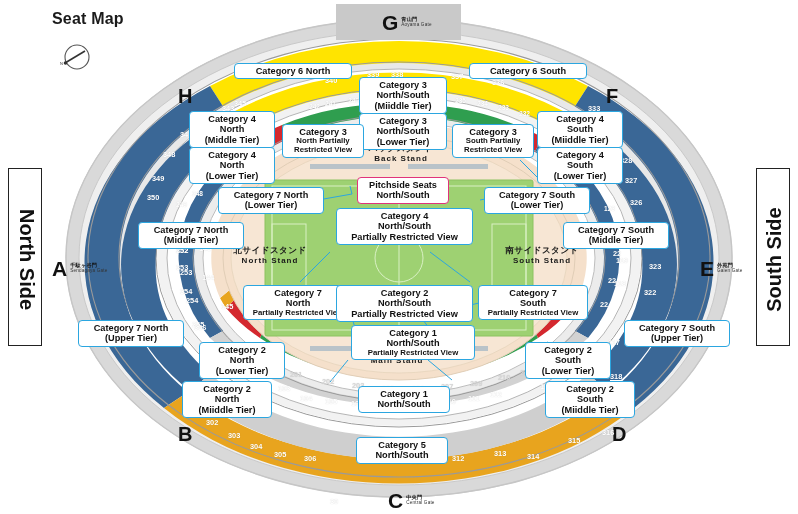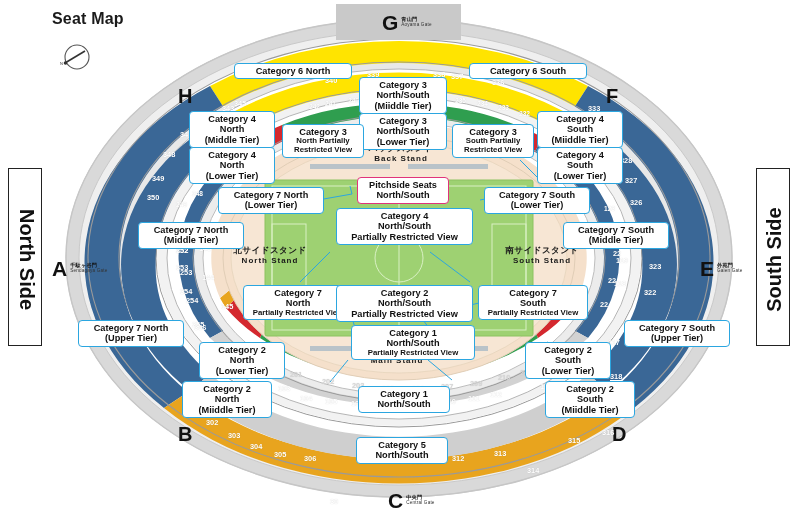--- a/index.html
+++ b/index.html
@@ -171,36 +171,36 @@
   <div class="abs num" style="left:147px;top:193px;">350</div>
   <div class="abs num" style="left:152px;top:174px;">349</div>
   <div class="abs num" style="left:163px;top:150px;">348</div>
   <div class="abs num" style="left:180px;top:130px;">347</div>
   <div class="abs num" style="left:205px;top:112px;">346</div>
   <div class="abs num" style="left:234px;top:99px;">345</div>
   <div class="abs num" style="left:204px;top:122px;">344</div>
   <div class="abs num" style="left:222px;top:104px;">343</div>
   <div class="abs num" style="left:325px;top:76px;">340</div>
   <div class="abs num" style="left:367px;top:70px;">339</div>
-  <div class="abs num" style="left:433px;top:70px;">338</div>
+  <div class="abs num" style="left:391px;top:70px;">338</div>
   <div class="abs num" style="left:451px;top:72px;">337</div>
   <div class="abs num" style="left:492px;top:78px;">336</div>
   <div class="abs num" style="left:588px;top:104px;">333</div>
   <div class="abs num" style="left:604px;top:124px;">332</div>
   <div class="abs num" style="left:620px;top:156px;">328</div>
   <div class="abs num" style="left:625px;top:176px;">327</div>
   <div class="abs num" style="left:630px;top:198px;">326</div>
   <div class="abs num" style="left:648px;top:238px;">324</div>
   <div class="abs num" style="left:649px;top:262px;">323</div>
   <div class="abs num" style="left:644px;top:288px;">322</div>
   <div class="abs num" style="left:628px;top:330px;">320</div>
   <div class="abs num" style="left:610px;top:372px;text-decoration:underline;">318</div>
   <div class="abs num" style="left:602px;top:428px;">316</div>
   <div class="abs num" style="left:568px;top:436px;">315</div>
-  <div class="abs num" style="left:527px;top:466px;">314</div>
+  <div class="abs num" style="left:527px;top:452px;">314</div>
   <div class="abs num" style="left:494px;top:449px;">313</div>
   <div class="abs num" style="left:452px;top:454px;">312</div>
   <div class="abs num" style="left:411px;top:457px;">311</div>
   <div class="abs num" style="left:330px;top:457px;margin-top:40px;">30</div>
   <div class="abs num" style="left:304px;top:454px;">306</div>
   <div class="abs num" style="left:274px;top:450px;">305</div>
   <div class="abs num" style="left:250px;top:442px;">304</div>
   <div class="abs num" style="left:228px;top:431px;">303</div>
   <div class="abs num" style="left:206px;top:418px;">302</div>
 

